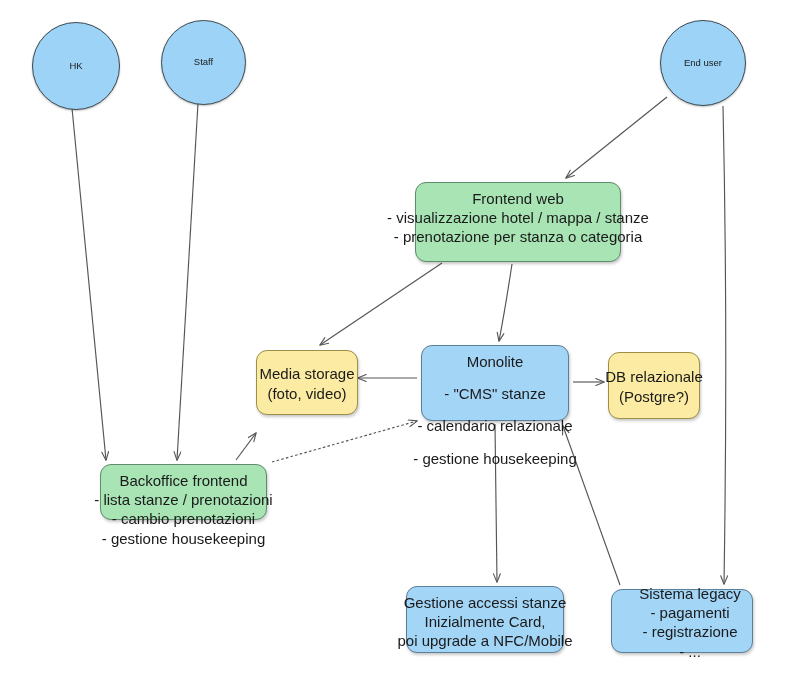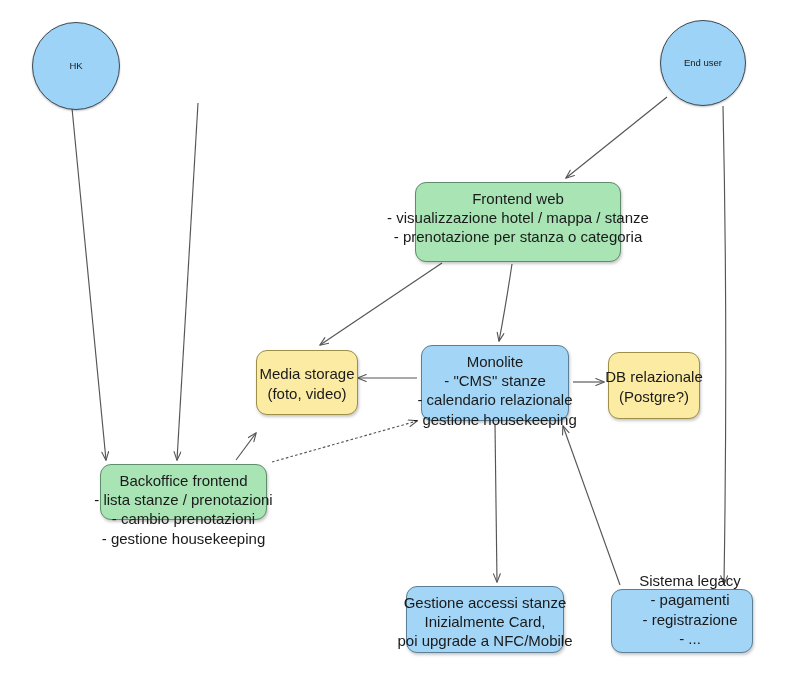--- a/index.html
+++ b/index.html
@@ -55,21 +55,21 @@
     border: 1.1px solid #6d7b84;
     box-shadow: 1px 2px 3px rgba(0,0,0,0.22);
     font-size: 15px;
     padding: 6px 4px 4px 4px;
     justify-content: flex-start;
   }
   .box.green  { background: #A8E4B4; border-color: #5f8d6b; }
   .box.blue   { background: #A3D5F7; border-color: #5a7f96; }
   .box.yellow { background: #FCEBA2; border-color: #9d8f48; }
   .box.center { justify-content: center; }
-  .overflow-title { justify-content: flex-end; padding-left: 20px; }
+  .overflow-title { justify-content: flex-start; padding-left: 20px; }
   .overflow-title .line:first-child { margin-top: -12px; }
 </style>
 </head>
 <body>
 
 <div id="canvas">
 
   <svg id="edges" viewBox="0 0 797 679" width="797" height="679">
     <defs>
       <marker id="ah" markerWidth="12" markerHeight="12" refX="9.2" refY="4" orient="auto" markerUnits="userSpaceOnUse">
@@ -89,33 +89,36 @@
       <path d="M236,460 L256,433"></path>
       <path d="M272,462 L417,421" stroke-dasharray="2.6 2.2"></path>
       <path d="M495,424 L497,582"></path>
       <path d="M620,585 L563,426"></path>
     </g>
   </svg>
 
 <div class="node actor" style="left: 32px; top: 22px; width: 88px; height: 88px;">
       <span class="line">HK</span>
     </div>
+    <div class="node actor" style="left: 161px; top: 20px; width: 85px; height: 85px;">
+      <span class="line">Staff</span>
+    </div>
     <div class="node actor" style="left: 660px; top: 20px; width: 86px; height: 86px;">
       <span class="line">End user</span>
     </div>
     <div class="node box green" style="left: 415px; top: 182px; width: 206px; height: 80px;">
       <span class="line">Frontend web</span>
       <span class="line">- visualizzazione hotel / mappa / stanze</span>
       <span class="line">- prenotazione per stanza o categoria</span>
     </div>
     <div class="node box yellow center" style="left: 256px; top: 350px; width: 102px; height: 65px;">
       <span class="line">Media storage</span>
       <span class="line">(foto, video)</span>
     </div>
-    <div class="node box blue" style="left: 421px; top: 345px; width: 148px; height: 76px;">
+    <div class="node box blue" style="left: 421px; top: 345px; width: 148px; height: 76px; gap: 13px;">
       <span class="line">Monolite</span>
       <span class="line">- "CMS" stanze</span>
       <span class="line">- calendario relazionale</span>
       <span class="line">- gestione housekeeping</span>
     </div>
     <div class="node box yellow center" style="left: 608px; top: 352px; width: 92px; height: 67px;">
       <span class="line">DB relazionale</span>
       <span class="line">(Postgre?)</span>
     </div>
     <div class="node box green" style="left: 100px; top: 464px; width: 167px; height: 56px;">

